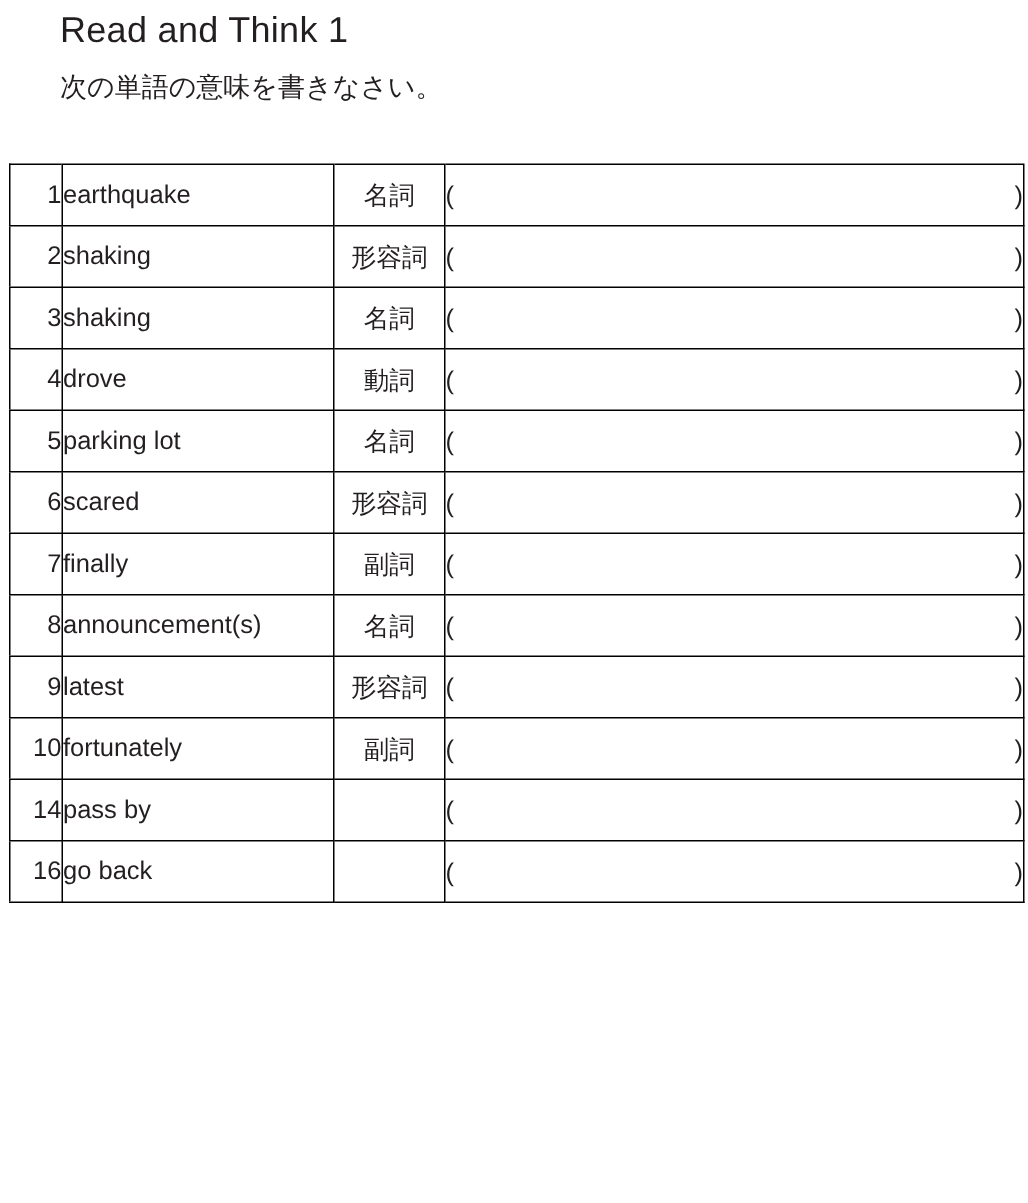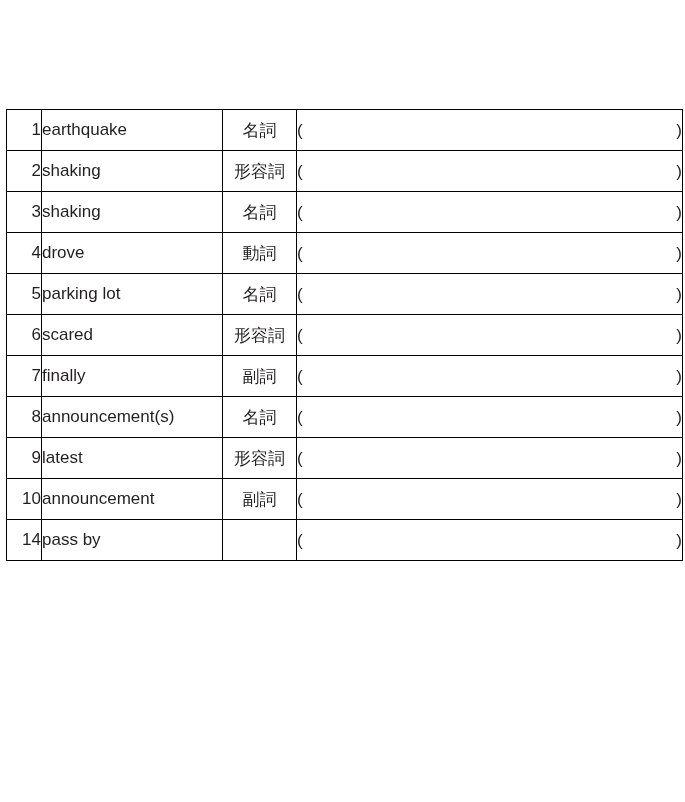--- a/index.html
+++ b/index.html
@@ -113,20 +113,24 @@
 
   tr.tall-row td {
     height: 62px;
   }
 </style>
 </head>
 <body>
 
 <div class="page">
 
+  <div class="header">
+    <h1 class="worksheet-title">Read and Think 1</h1>
+    <p class="worksheet-instruction">次の単語の意味を書きなさい。</p>
+  </div>
 
   <div class="vocab-table-wrap">
     <table class="vocab-table">
       <colgroup>
         <col class="col-num">
         <col class="col-word">
         <col class="col-pos">
         <col class="col-answer">
       </colgroup>
       <tbody id="vocab-body">
@@ -224,37 +228,48 @@
             <td class="cell-pos">形容詞</td>
             <td class="cell-answer">
               <div class="answer-inner">
                 <span class="paren-open">(</span>
                 <span class="paren-close">)</span>
               </div>
             </td>
           </tr>
           <tr>
             <td class="cell-num">10</td>
-            <td class="cell-word">announcement</td>
+            <td class="cell-word">fortunately</td>
             <td class="cell-pos">副詞</td>
             <td class="cell-answer">
               <div class="answer-inner">
                 <span class="paren-open">(</span>
                 <span class="paren-close">)</span>
               </div>
             </td>
           </tr>
           <tr>
             <td class="cell-num">14</td>
             <td class="cell-word">pass by</td>
             <td class="cell-pos"></td>
             <td class="cell-answer">
               <div class="answer-inner">
                 <span class="paren-open">(</span>
                 <span class="paren-close">)</span>
               </div>
             </td>
           </tr>
+          <tr>
+            <td class="cell-num">16</td>
+            <td class="cell-word">go back</td>
+            <td class="cell-pos"></td>
+            <td class="cell-answer">
+              <div class="answer-inner">
+                <span class="paren-open">(</span>
+                <span class="paren-close">)</span>
+              </div>
+            </td>
+          </tr>
         </tbody>
     </table>
   </div>
 
 </div>
 
 </body></html>

